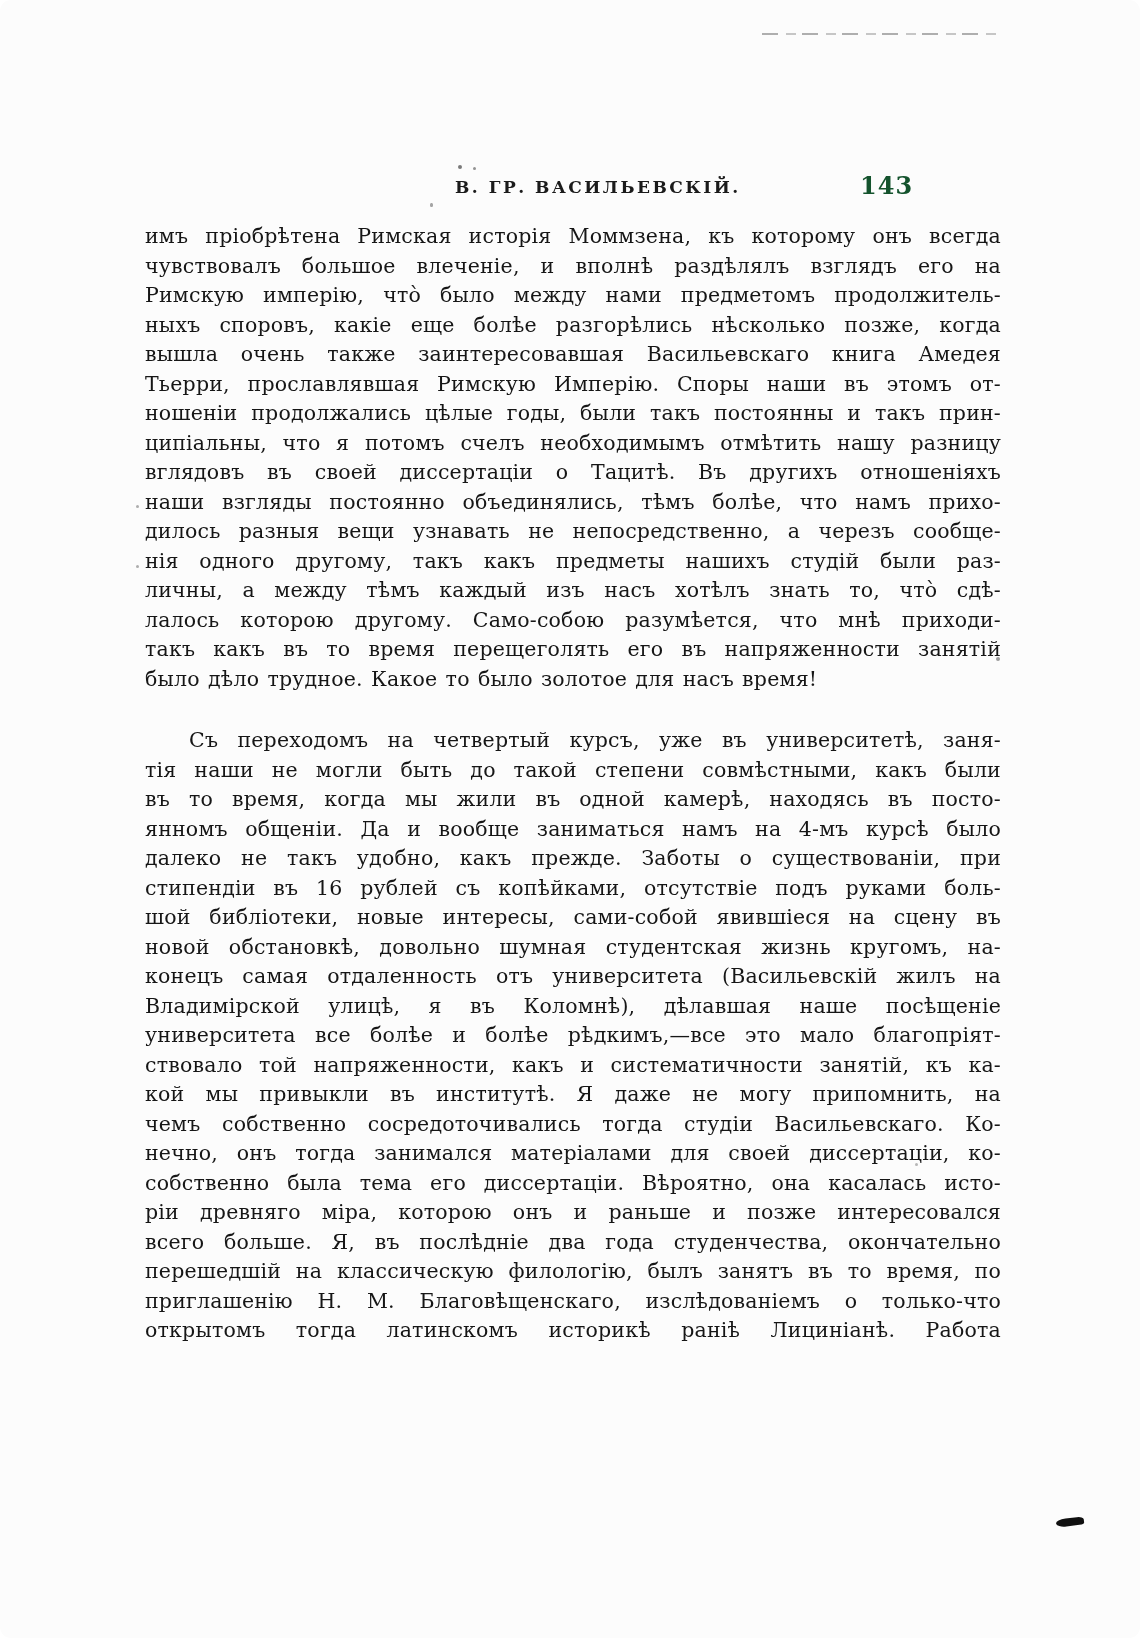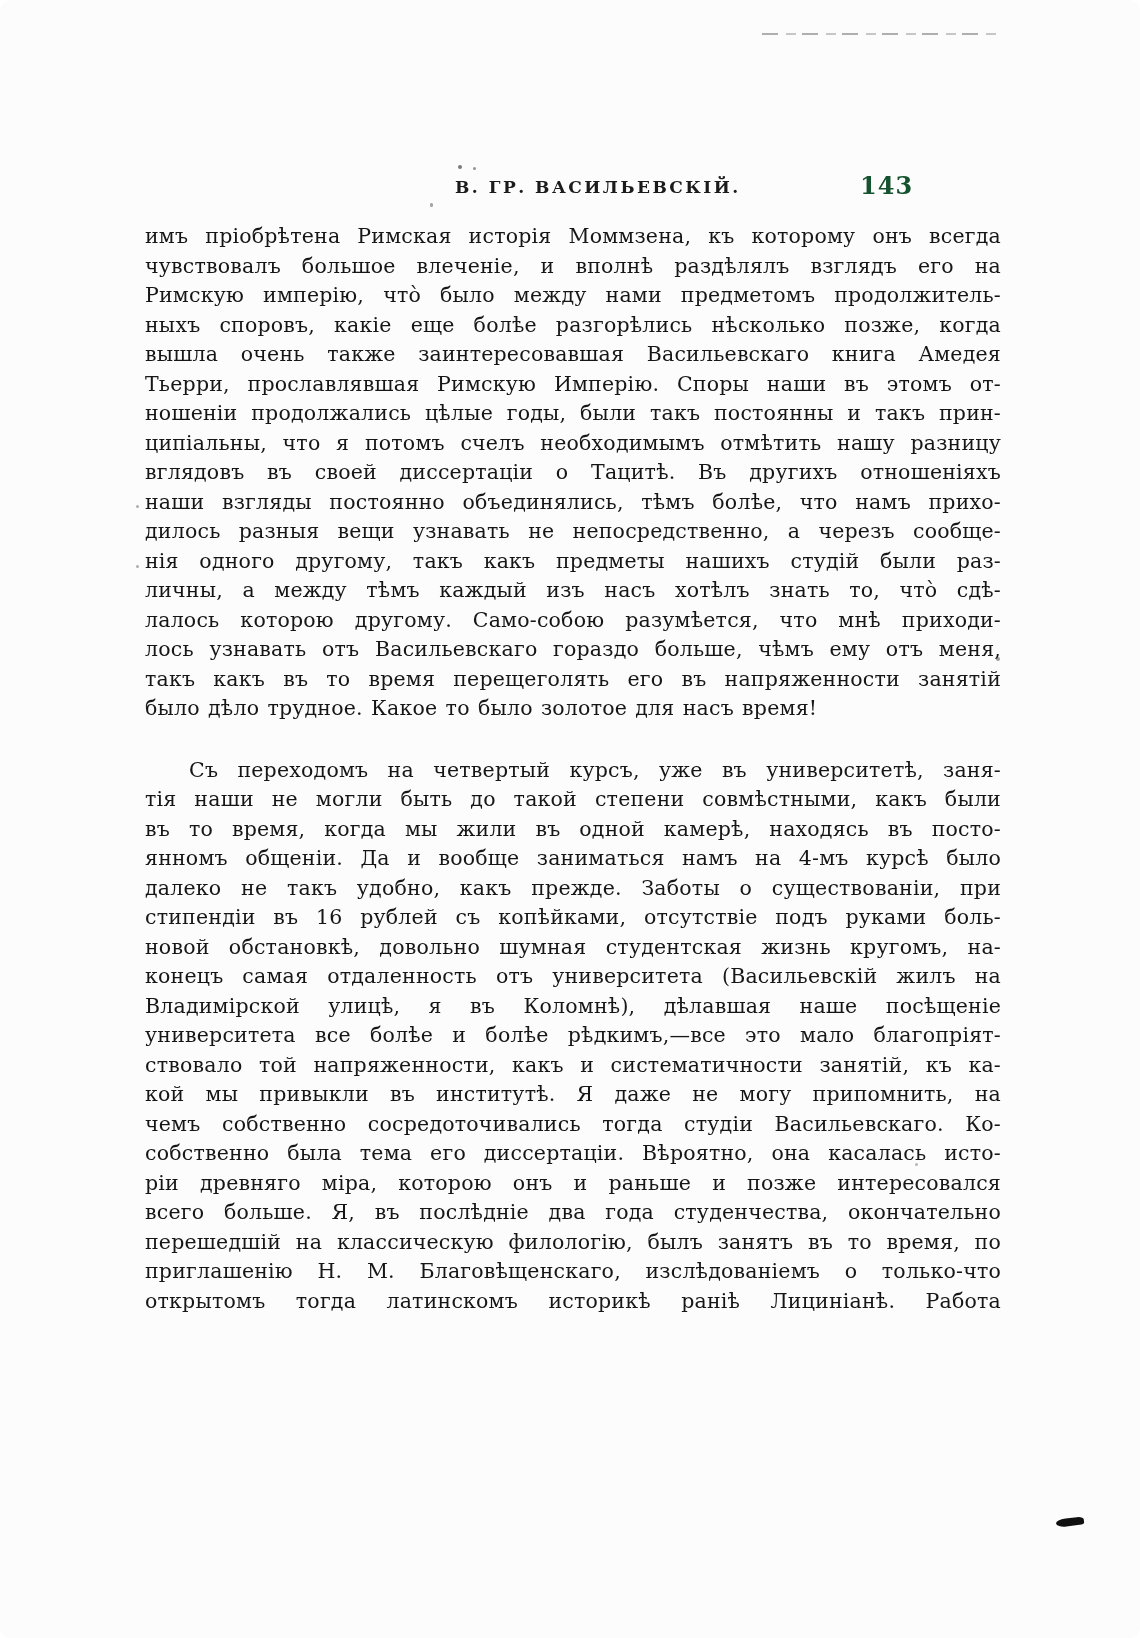--- a/index.html
+++ b/index.html
@@ -116,36 +116,37 @@
       <div class="line">вышла очень также заинтересовавшая Васильевскаго книга Амедея</div>
       <div class="line">Тьерри, прославлявшая Римскую Имперію. Споры наши въ этомъ от-</div>
       <div class="line">ношеніи продолжались цѣлые годы, были такъ постоянны и такъ прин-</div>
       <div class="line">ципіальны, что я потомъ счелъ необходимымъ отмѣтить нашу разницу</div>
       <div class="line">вглядовъ въ своей диссертаціи о Тацитѣ. Въ другихъ отношеніяхъ</div>
       <div class="line">наши взгляды постоянно объединялись, тѣмъ болѣе, что намъ прихо-</div>
       <div class="line">дилось разныя вещи узнавать не непосредственно, а черезъ сообще-</div>
       <div class="line">нія одного другому, такъ какъ предметы нашихъ студій были раз-</div>
       <div class="line">личны, а между тѣмъ каждый изъ насъ хотѣлъ знать то, что̀ сдѣ-</div>
       <div class="line">лалось которою другому. Само-собою разумѣется, что мнѣ приходи-</div>
-      <div class="line">лось узнавать отъ Васильевскаго гораздо больше, чѣмъ ему отъ меня,</div>
       <div class="line">такъ какъ въ то время перещеголять его въ напряженности занятій</div>
       <div class="line para-end">было дѣло трудное. Какое то было золотое для насъ время!</div>
       <div class="line indent">Съ переходомъ на четвертый курсъ, уже въ университетѣ, заня-</div>
       <div class="line">тія наши не могли быть до такой степени совмѣстными, какъ были</div>
       <div class="line">въ то время, когда мы жили въ одной камерѣ, находясь въ посто-</div>
       <div class="line">янномъ общеніи. Да и вообще заниматься намъ на 4-мъ курсѣ было</div>
       <div class="line">далеко не такъ удобно, какъ прежде. Заботы о существованіи, при</div>
       <div class="line">стипендіи въ 16 рублей съ копѣйками, отсутствіе подъ руками боль-</div>
+      <div class="line">шой библіотеки, новые интересы, сами-собой явившіеся на сцену въ</div>
       <div class="line">новой обстановкѣ, довольно шумная студентская жизнь кругомъ, на-</div>
       <div class="line">конецъ самая отдаленность отъ университета (Васильевскій жилъ на</div>
       <div class="line">Владимірской улицѣ, я въ Коломнѣ), дѣлавшая наше посѣщеніе</div>
       <div class="line">университета все болѣе и болѣе рѣдкимъ,—все это мало благопріят-</div>
       <div class="line">ствовало той напряженности, какъ и систематичности занятій, къ ка-</div>
       <div class="line">кой мы привыкли въ институтѣ. Я даже не могу припомнить, на</div>
       <div class="line">чемъ собственно сосредоточивались тогда студіи Васильевскаго. Ко-</div>
+      <div class="line">нечно, онъ тогда занимался матеріалами для своей диссертаціи, ко-</div>
       <div class="line">собственно была тема его диссертаціи. Вѣроятно, она касалась исто-</div>
       <div class="line">ріи древняго міра, которою онъ и раньше и позже интересовался</div>
       <div class="line">всего больше. Я, въ послѣдніе два года студенчества, окончательно</div>
       <div class="line">перешедшій на классическую филологію, былъ занятъ въ то время, по</div>
       <div class="line">приглашенію Н. М. Благовѣщенскаго, изслѣдованіемъ о только-что</div>
       <div class="line">открытомъ тогда латинскомъ историкѣ раніѣ Лициніанѣ. Работа</div>
     </div>
 
 </div>
 

